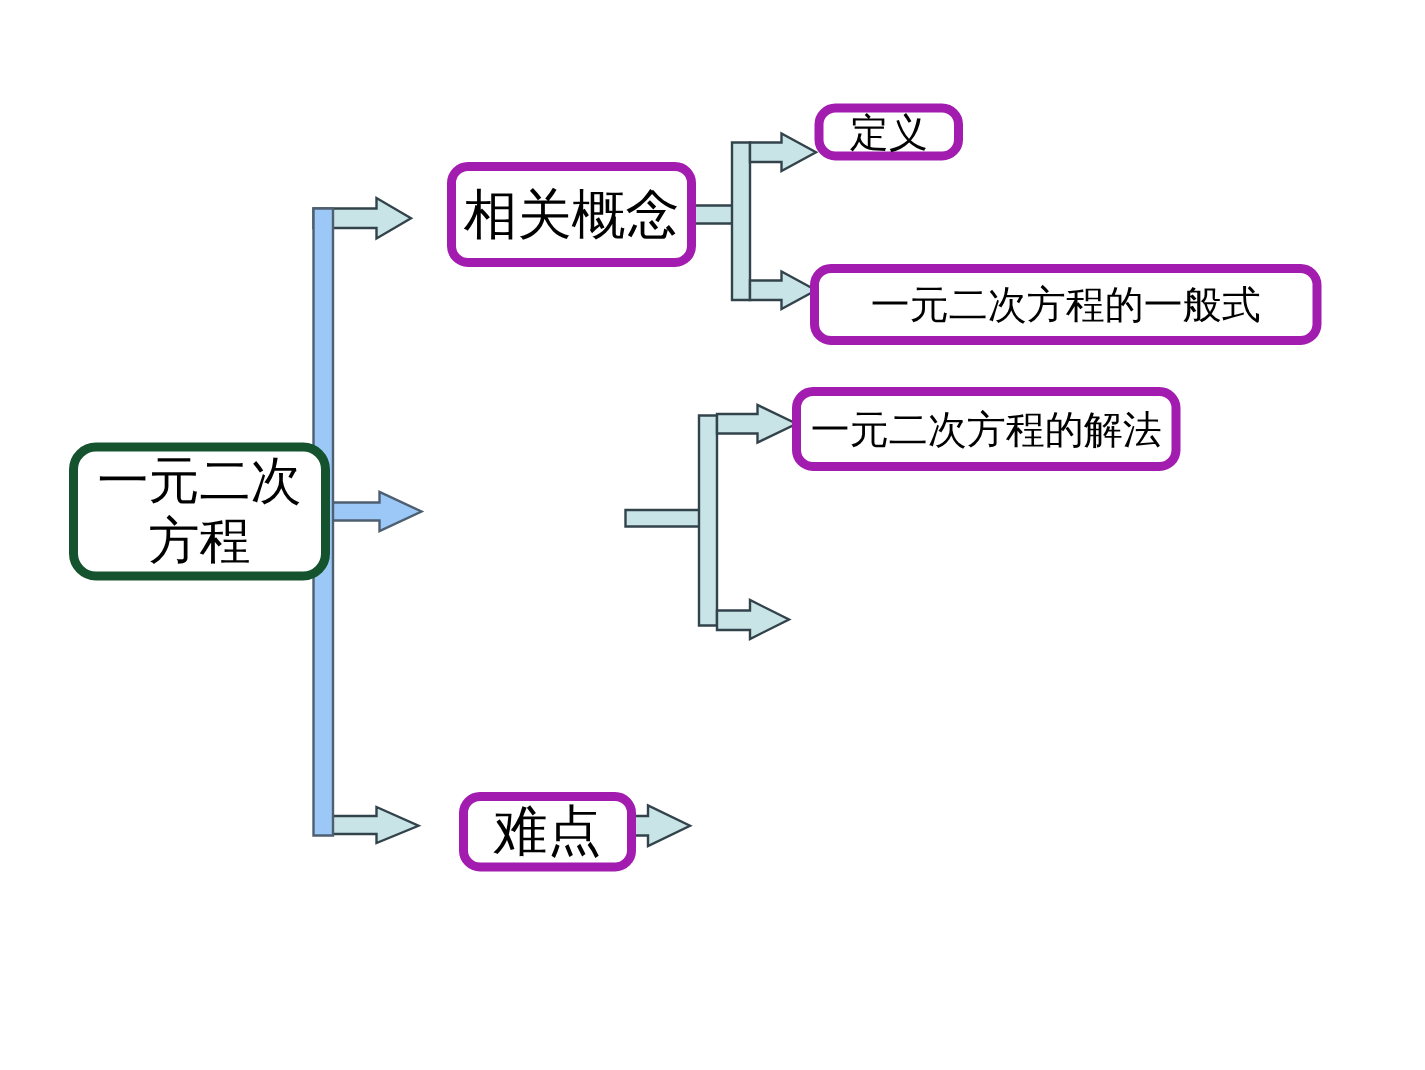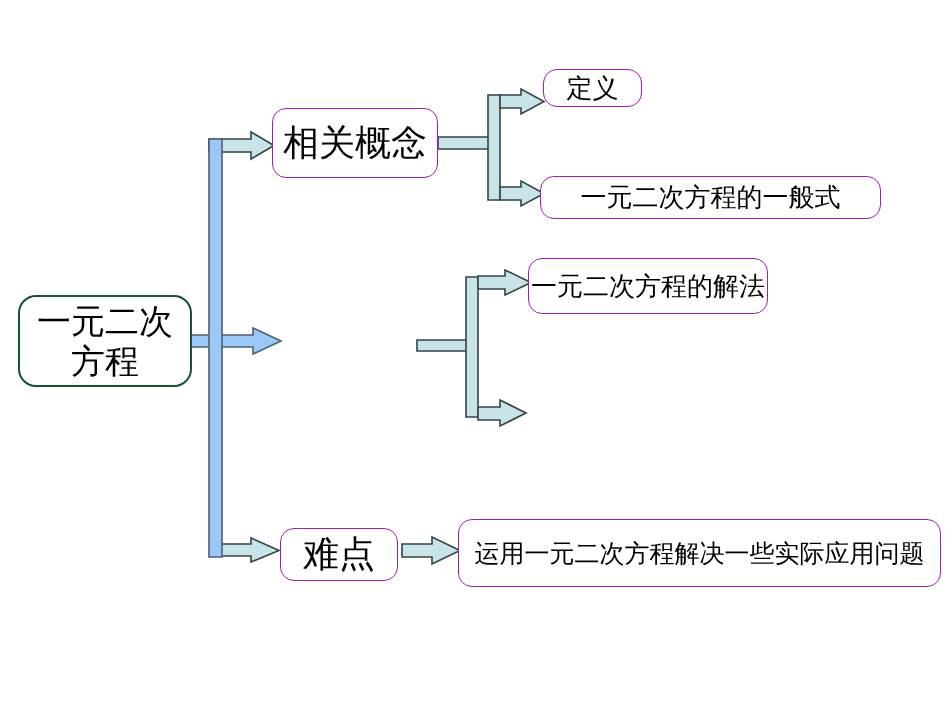--- a/index.html
+++ b/index.html
@@ -12,37 +12,38 @@
   }
   .connectors{position:absolute;left:0;top:0;z-index:1;}
   .connectors path{stroke-width:1.6;stroke-linejoin:miter;}
   .connectors path.blue{stroke:#4e5f70;}
   .connectors path.teal{stroke:#33434c;}
   .node{
     position:absolute;
     z-index:2;
     box-sizing:border-box;
     background:#ffffff;
-    border:1px solid #a21caf;
+    border:6px solid #a21caf;
     border-radius:14px;
     display:flex;
     align-items:center;
     justify-content:center;
     text-align:center;
     color:#000;
     white-space:nowrap;
   }
   .node.root{
-    border:2px solid #14532d;
+    border:6px solid #14532d;
     border-radius:18px;
     flex-direction:column;
     font-size:34px;
     line-height:1.18;
+    margin-left:28px;
   }
-  .node.branch{font-size:36px;}
+  .node.branch{font-size:36px;margin-left:26px;}
   .node.leaf{font-size:26px;}
   .node.leaf.small{font-size:25px;}
 </style>
 </head>
 <body>
 
 <div class="canvas">
 
   <svg class="connectors" width="950" height="713" viewBox="0 0 950 713">
 
@@ -78,26 +79,23 @@
 
 
   <div class="node branch" style="left:280px;top:528px;width:118px;height:53px;">
     <span>难点</span>
   </div>
 
   <div class="node leaf" style="left:543px;top:69px;width:99px;height:38px;">
     <span>定义</span>
   </div>
 
-  <div class="node leaf" style="left:540px;top:176px;width:341px;height:43px;">
+  <div class="node leaf" style="left:540px;top:176px;width:341px;height:54px;">
     <span>一元二次方程的一般式</span>
   </div>
 
-  <div class="node leaf" style="left:528px;top:258px;width:240px;height:56px;">
+  <div class="node leaf" style="left:528px;top:258px;width:259px;height:56px;">
     <span>一元二次方程的解法</span>
   </div>
 
 
-  <div class="node leaf small" style="left:458px;top:519px;width:483px;height:68px;">
-    <span>运用一元二次方程解决一些实际应用问题</span>
-  </div>
 
 </div>
 
 </body></html>

